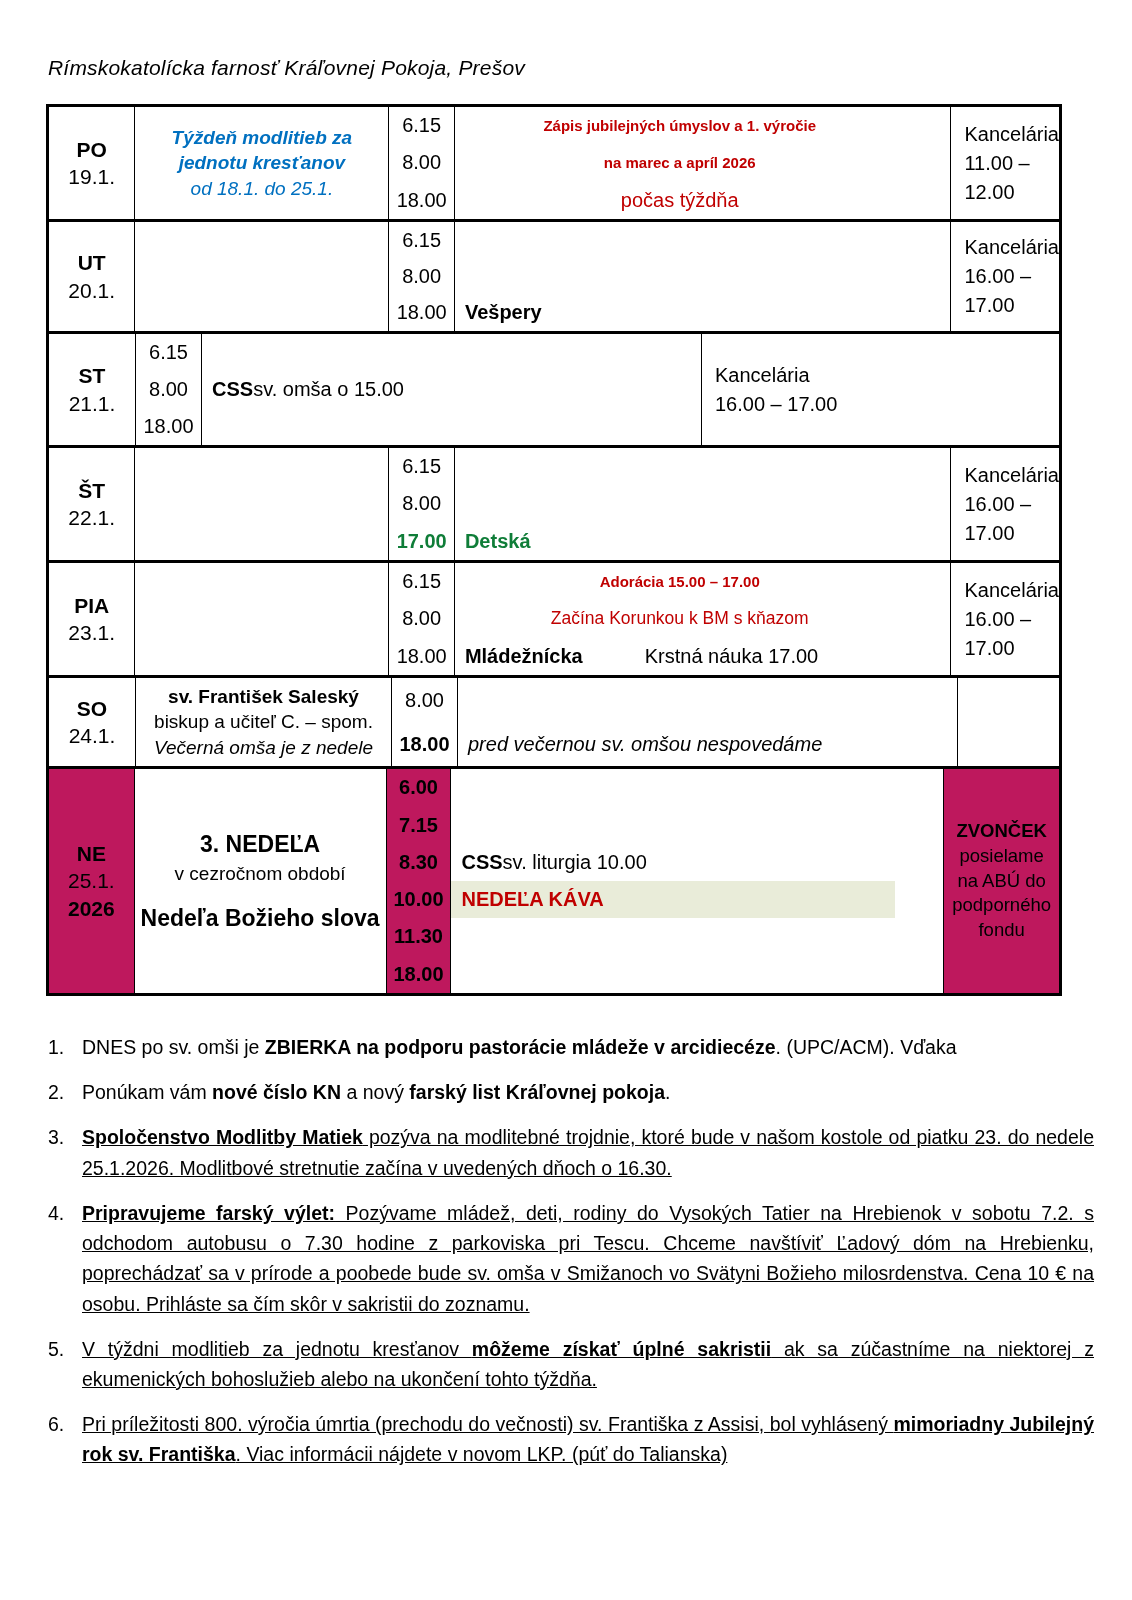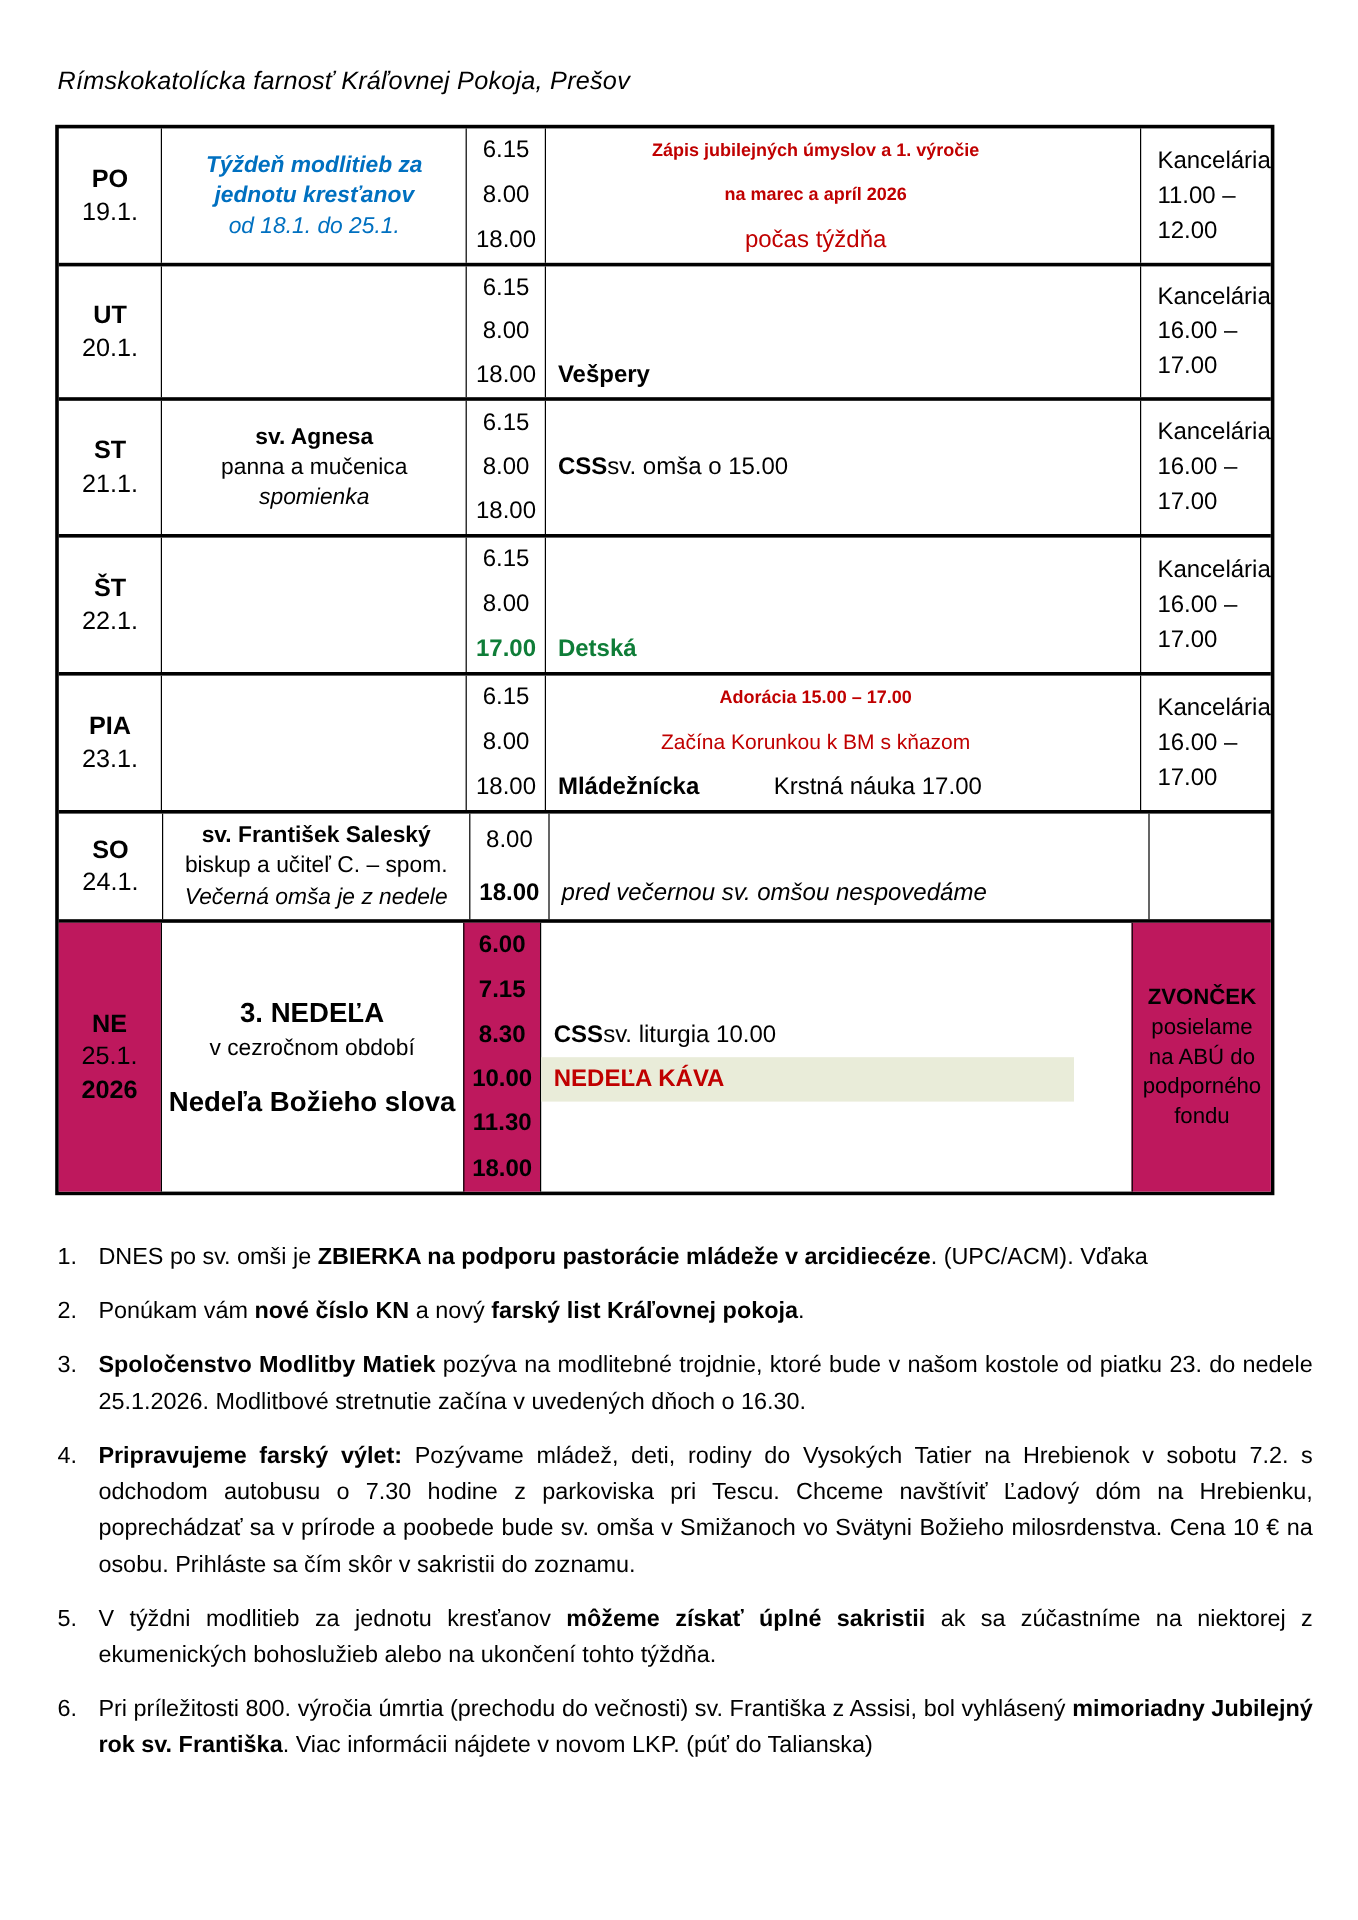--- a/index.html
+++ b/index.html
@@ -52,21 +52,21 @@
   .i{font-style:italic;}
   .red{color:#c00000;}
   .blue{color:#0070c0;}
   .green{color:#0f7d38;}
   .gap-left{margin-left:62px;}
   
   .announcements{margin:36px 0 0 2px;width:1046px;}
   .ann-item{display:flex;margin-bottom:15px;}
   .ann-num{width:34px;flex:none;font-size:19.5px;line-height:1.55;}
   .ann-text{flex:1;font-size:19.5px;line-height:1.55;}
-  .ann-text.just{text-align:justify;}
+  .ann-text.just{text-align:justify;text-decoration:underline;}
 </style>
 </head>
 <body>
 
 <div class="page">
   <p class="doc-title">Rímskokatolícka farnosť Kráľovnej Pokoja, Prešov</p>
 
   <div class="schedule">
       <div class="srow row-po">
         <div class="c-day cell">
@@ -119,25 +119,20 @@
         </div>
         <div class="c-office cell">
           <div class="office-line">Kancelária</div>
           <div class="office-line">16.00 – 17.00</div>
         </div>
       </div>
       <div class="srow row-st">
         <div class="c-day cell">
           <div class="day-line b">ST</div>
           <div class="day-line">21.1.</div>
-        </div>
-        <div class="c-feast cell">
-          <div class="feast-line b">sv. Agnesa</div>
-          <div class="feast-line">panna a mučenica</div>
-          <div class="feast-line i">spomienka</div>
         </div>
         <div class="c-time cell">
           <div class="time-slot">6.15</div>
           <div class="time-slot">8.00</div>
           <div class="time-slot">18.00</div>
         </div>
         <div class="c-desc cell">
           <div class="desc-slot"></div>
           <div class="desc-slot">
             <span class="b ">CSS</span>

